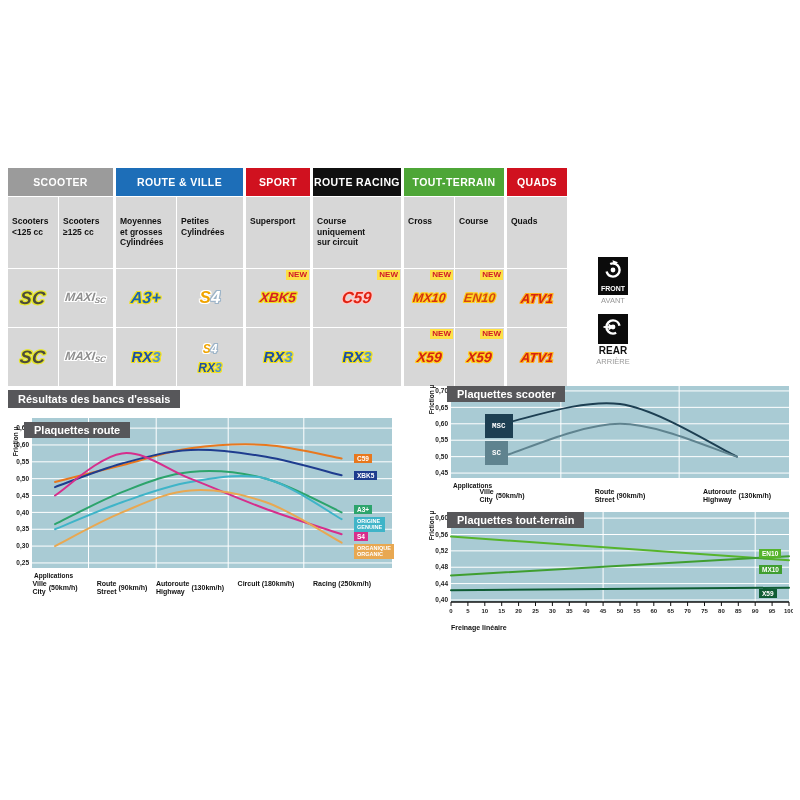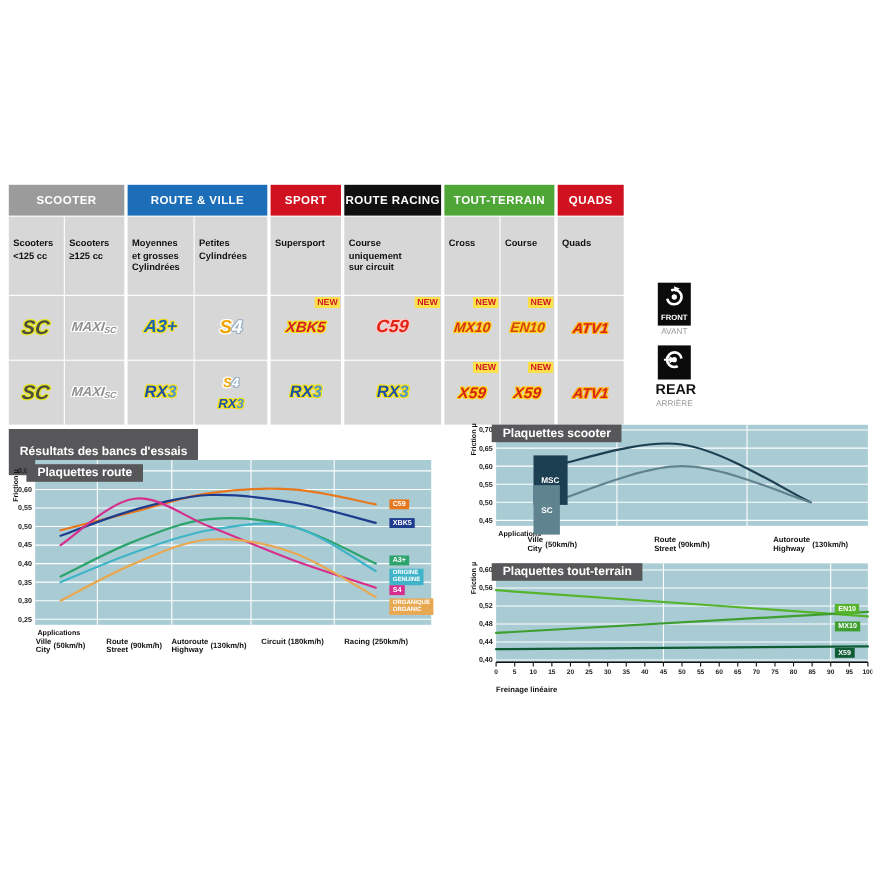--- a/index.html
+++ b/index.html
@@ -40,25 +40,25 @@
   .lg-rx{font-size:15px;color:#1d4fa6;--oc:#f2e11f;}
   .lg-rx3{font-size:15px;color:#4f93cc;--oc:#f2e11f;}
   .lg-x59{font-size:14px;color:#d42310;--oc:#ffd21f;}
   .combo .lg-s4s,.combo .lg-s44{font-size:12px;}
   .combo .lg-rx,.combo .lg-rx3{font-size:12px;}
   
   .fr-block{position:absolute;width:34px;text-align:center;}
   .fr-front{left:596px;top:257px;} .fr-rear{left:596px;top:314px;}
   .fr-box{background:#0b0b0b;width:30px;margin:0 auto;padding:3px 0 1px 0;}
   .fr-en-in{color:#fff;font-weight:bold;font-size:7px;display:block;padding:1px 0 2px 0;}
-  .fr-en-out{color:#111;font-weight:bold;font-size:13px;display:block;margin-top:1px;}
+  .fr-en-out{color:#111;font-weight:bold;font-size:10px;display:block;margin-top:1px;}
   .fr-fr{color:#999;font-size:7.5px;display:block;margin-top:1px;}
   
   .results-h{position:absolute;left:8px;top:390px;background:#57575a;color:#fff;
-             font-weight:bold;font-size:11px;padding:15px 10px;}
+             font-weight:bold;font-size:11px;padding:3px 10px;}
   .chart{position:absolute;}
   .c-route{left:8px;top:416px;width:398px;height:200px;}
   .c-scooter{left:425px;top:384px;width:372px;height:126px;}
   .c-ttr{left:425px;top:510px;width:372px;height:128px;}
   .chart svg{position:absolute;left:0;top:2px;}
   .c-title{position:absolute;background:#57575a;color:#fff;font-weight:bold;
            font-size:11px;padding:2px 10px;z-index:3;}
   .t-route{left:16px;top:6px;} .t-sc{left:22px;top:2px;} .t-ttr{left:22px;top:2px;}
   .ylab{position:absolute;left:-13px;top:22px;width:40px;text-align:center;
         font-size:6.5px;font-weight:bold;transform:rotate(-90deg);}
@@ -68,21 +68,21 @@
   .xcat{position:absolute;display:flex;align-items:center;gap:2px;transform:translateX(-50%);
         font-size:7px;font-weight:bold;white-space:nowrap;}
   .xcat-names{display:flex;flex-direction:column;line-height:1.1;}
   .xcat-en:empty{display:none;}
   .r-cats .xcat{top:164px;} .s-cats .xcat{top:104px;}
   .xfin{position:absolute;left:26px;top:114px;font-size:7px;font-weight:bold;}
   .leg{position:absolute;color:#fff;font-weight:bold;font-size:6.5px;line-height:1.15;
        padding:1px 3px;z-index:2;text-align:left;}
   .leg div{white-space:nowrap;}
   .sc-lab{position:absolute;color:#fff;font-weight:bold;font-size:7.5px;
-          padding:18px 7px;z-index:2;}
+          padding:8px 7px;z-index:2;font-family:Liberation Mono, monospace;}
 </style>
 </head>
 <body>
 
 <div class="page">
 
   <div class="cat-table">
 
     <div class="grp">
       <div class="grp-head g-gray">SCOOTER</div>

